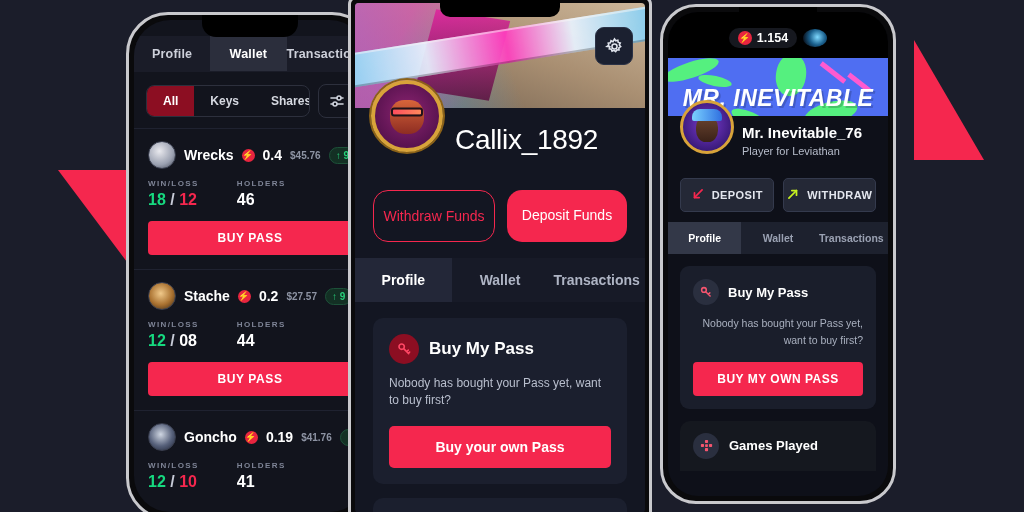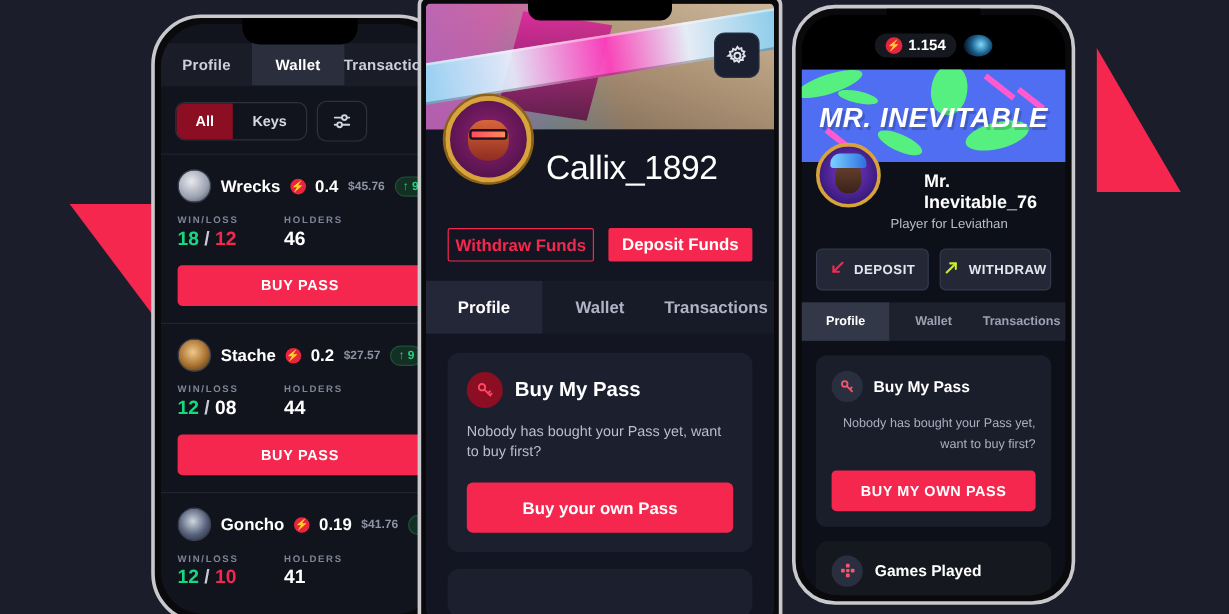--- a/index.html
+++ b/index.html
@@ -171,22 +171,22 @@
     width:32px; height:9px; border-radius:3px;
     background:linear-gradient(90deg,#ff4d5e,#ff8a5c);
     border:2px solid #20121a;
   }
   .cp-username {
     position:absolute; left:100px; top:16px;
     color:#fff; font-size:28px; font-weight:normal; letter-spacing:-.3px;
   }
   .cp-actions { display:flex; gap:12px; padding:10px 18px 16px; }
   .cp-btn {
-    flex:1; text-align:center; padding:5px 0; border-radius:2px;
-    font-size:14px; font-weight:bold;
+    flex:1; text-align:center; padding:17px 0; border-radius:15px;
+    font-size:14px; font-weight:normal;
   }
   .cp-btn.outline { border:1px solid #f5274e; color:#f5274e; }
   .cp-btn.filled { background:#f5274e; color:#fff; }
 
   .cp-tabs { display:flex; background:#171a27; }
   .cp-tab {
     flex:1; text-align:center; padding:14px 0;
     color:#aeb4c4; font-size:14px; font-weight:bold;
   }
   .cp-tab.active { background:#232738; color:#fff; }
@@ -228,21 +228,21 @@
     width:14px;height:14px;border-radius:50%;background:#e8253f;
     display:flex;align-items:center;justify-content:center;
     color:#fff;font-size:9px;font-weight:bold;
   }
   .rp-bal { color:#fff; font-size:12.5px; font-weight:bold;text-align:center; }
   .rp-orb {
     width:24px;height:18px;border-radius:50%;
     background:radial-gradient(circle at 60% 45%,#7fd9ff 0%,#1a5f8c 45%,#0a1624 80%);
   }
   .rp-banner {
-    height:77px; position:relative; overflow:hidden;
+    height:58px; position:relative; overflow:hidden;
     background:#4f6ef2;
   }
   .rp-blob { position:absolute; background:#55f07f; }
   .rp-b1 { left:-6px; top:4px; width:58px; height:16px; border-radius:50%; transform:rotate(-18deg); }
   .rp-b2 { left:30px; top:18px; width:34px; height:10px; border-radius:50%; transform:rotate(12deg); }
   .rp-b3 { left:108px; top:-4px; width:30px; height:42px; border-radius:48%; transform:rotate(8deg); }
   .rp-b4 { left:136px; top:44px; width:54px; height:22px; border-radius:50%; transform:rotate(-14deg); }
   .rp-b5 { left:62px; top:54px; width:40px; height:14px; border-radius:50%; transform:rotate(24deg); }
   .rp-pink { position:absolute; background:#ff5ad0; }
   .rp-p1 { left:150px; top:12px; width:30px; height:5px; transform:rotate(38deg); }
@@ -264,21 +264,21 @@
   .rp-avatar-face {
     position:absolute; left:50%; top:55%; transform:translate(-50%,-50%);
     width:22px; height:26px; border-radius:44%;
     background:linear-gradient(180deg,#6b4430,#3a2218);
   }
   .rp-avatar-cap {
     position:absolute; left:50%; top:26%; transform:translate(-50%,-50%);
     width:30px; height:12px; border-radius:8px 8px 2px 2px;
     background:linear-gradient(90deg,#7ad1ff,#2f6fe0);
   }
-  .rp-username { color:#fff; font-size:15px; font-weight:bold;margin-left:28px; }
+  .rp-username { color:#fff; font-size:15px; font-weight:bold; }
   .rp-sub { color:#b7bdcb; font-size:11px; margin-top:4px; }
   .rp-actions { display:flex; gap:9px; padding:6px 12px 10px; }
   .rp-btn {
     flex:1; background:#242836; border:1px solid #343a4d; border-radius:5px;
     display:flex; align-items:center; justify-content:center; gap:7px;
     padding:8px 0; color:#e4e7ef; font-size:11px; font-weight:bold; letter-spacing:.4px;
   }
   .rp-tabs { display:flex; background:#1d212e; }
   .rp-tab { flex:1; text-align:center; padding:10px 0; color:#9aa1b2; font-size:10.5px; font-weight:bold; }
   .rp-tab.active { background:#333848; color:#fff; }
@@ -315,20 +315,21 @@
     <div class="lp-tabs">
       <div class="lp-tab">Profile</div>
       <div class="lp-tab active">Wallet</div>
       <div class="lp-tab">Transactions</div>
     </div>
 
     <div class="lp-filters">
       <div class="lp-chipwrap">
         <div class="lp-chip active">All</div>
         <div class="lp-chip">Keys</div>
+        <div class="lp-chip">Shares</div>
       </div>
       <div class="lp-filter-btn">
         <svg width="16" height="16" viewBox="0 0 16 16" fill="none" stroke="#cfd3dd" stroke-width="1.6" stroke-linecap="round">
           <line x1="2" y1="5" x2="14" y2="5"></line>
             <line x1="2" y1="11" x2="14" y2="11"></line>
           <circle cx="10" cy="5" r="2" fill="#12141d"></circle>
             <circle cx="6" cy="11" r="2" fill="#12141d"></circle>
         </svg>
       </div>
     </div>

